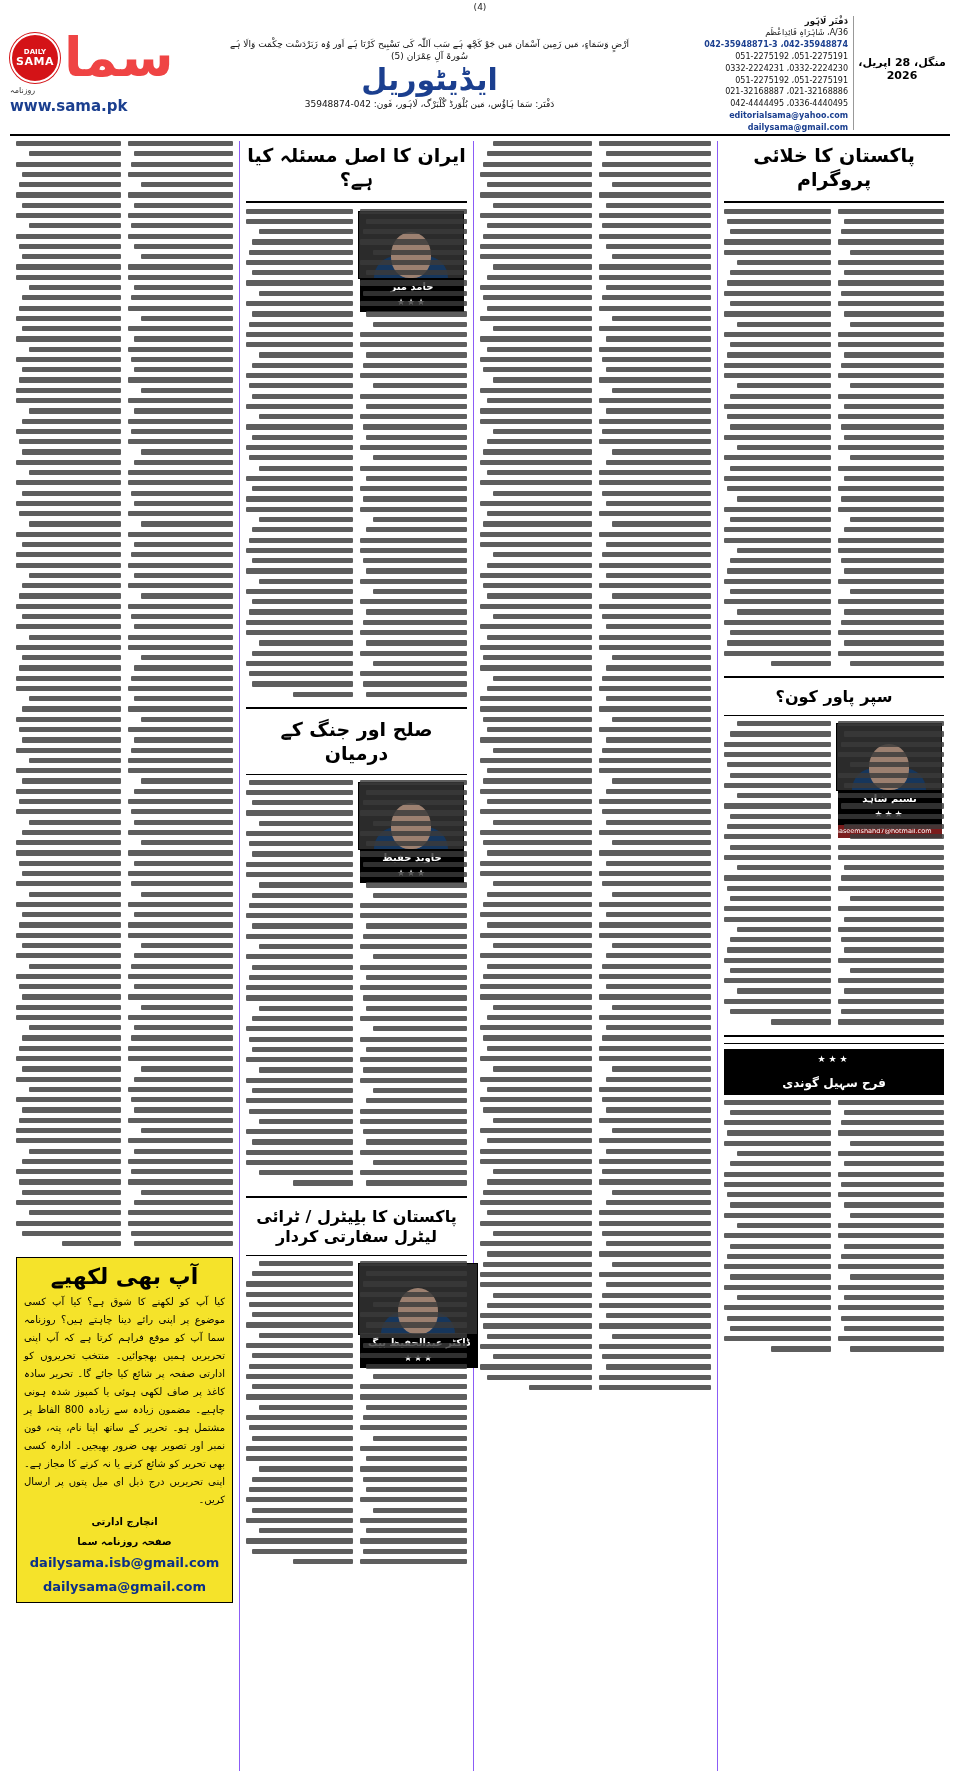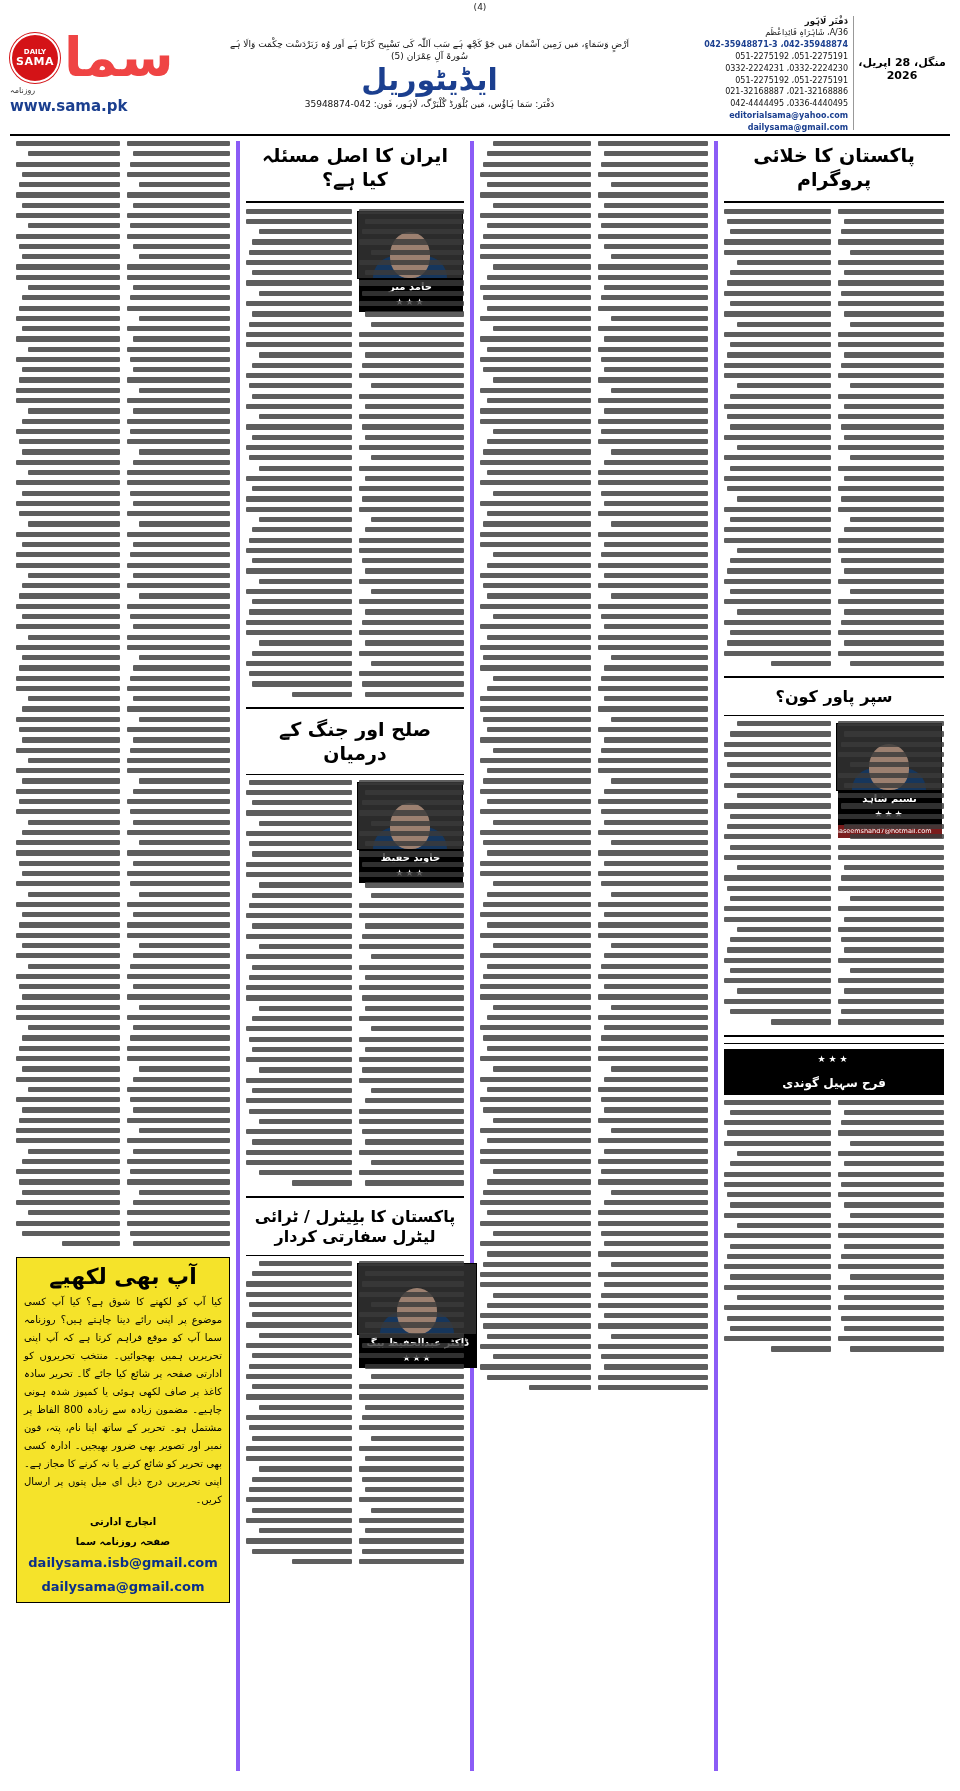--- a/index.html
+++ b/index.html
@@ -65,21 +65,21 @@
   
   .grid{
     display:flex;flex-direction:row;gap:0;margin-top:5px;
     height:1630px;
   }
   .col{
     box-sizing:border-box;
     padding:0 6px;
     position:relative;
   }
-  .col + .col{border-right:4px solid #8b5cf6;}
+  .col + .col{border-right:1px solid #8b5cf6;}
   .c1{width:232px;}   
   .c2{width:244px;}
   .c3{width:234px;}
   .c4{width:230px;}
   .art-title{
     font-size:19px;font-weight:bold;text-align:center;line-height:1.25;
     padding:3px 0 4px 0;margin-bottom:3px;
   }
   .art-title.small{font-size:16px;}
   .rule{border-bottom:1px solid #000;margin:4px 0 5px 0;}

